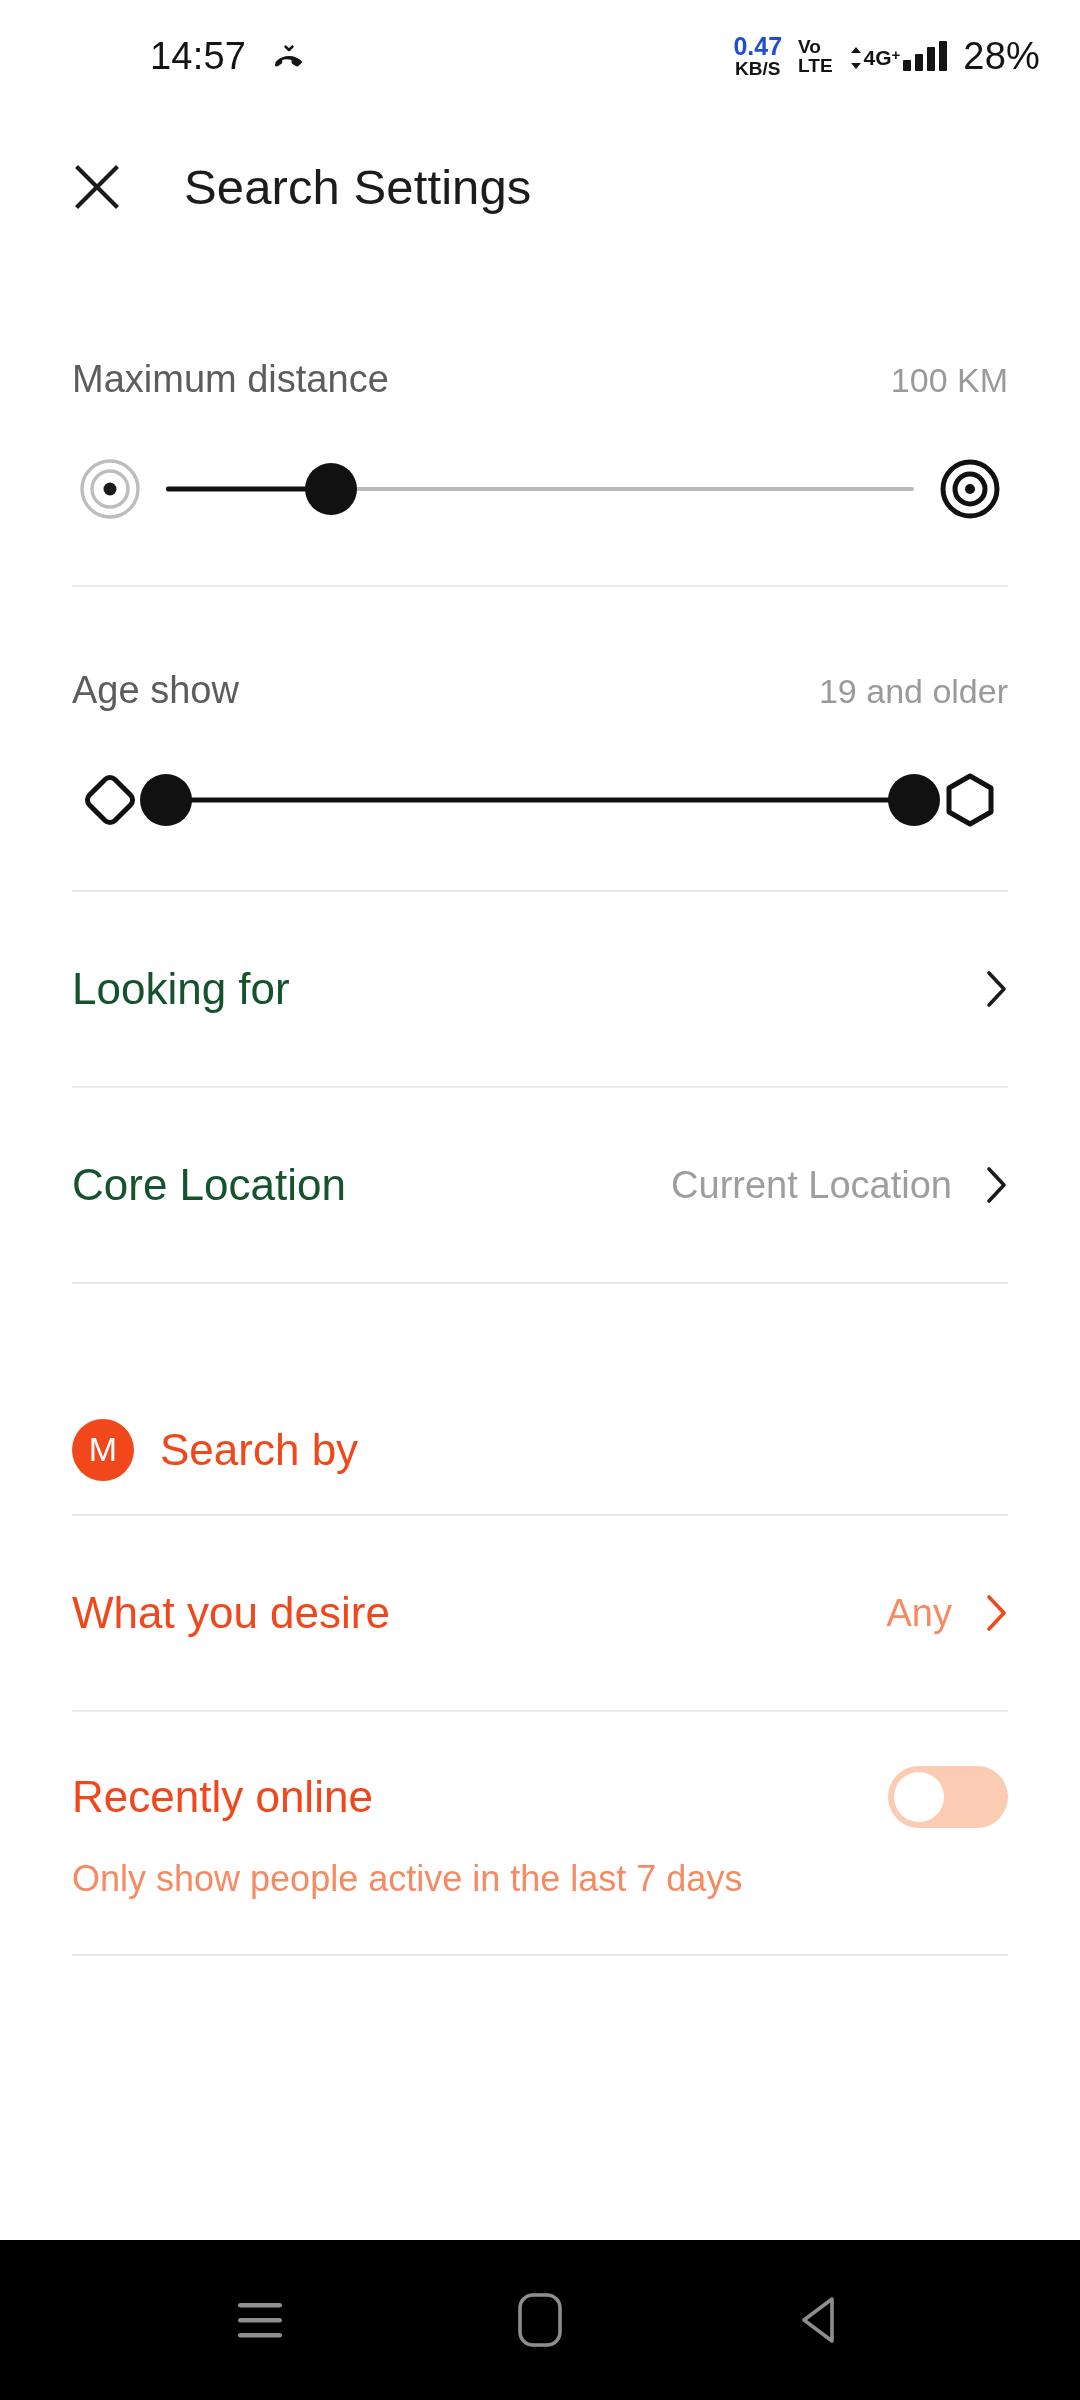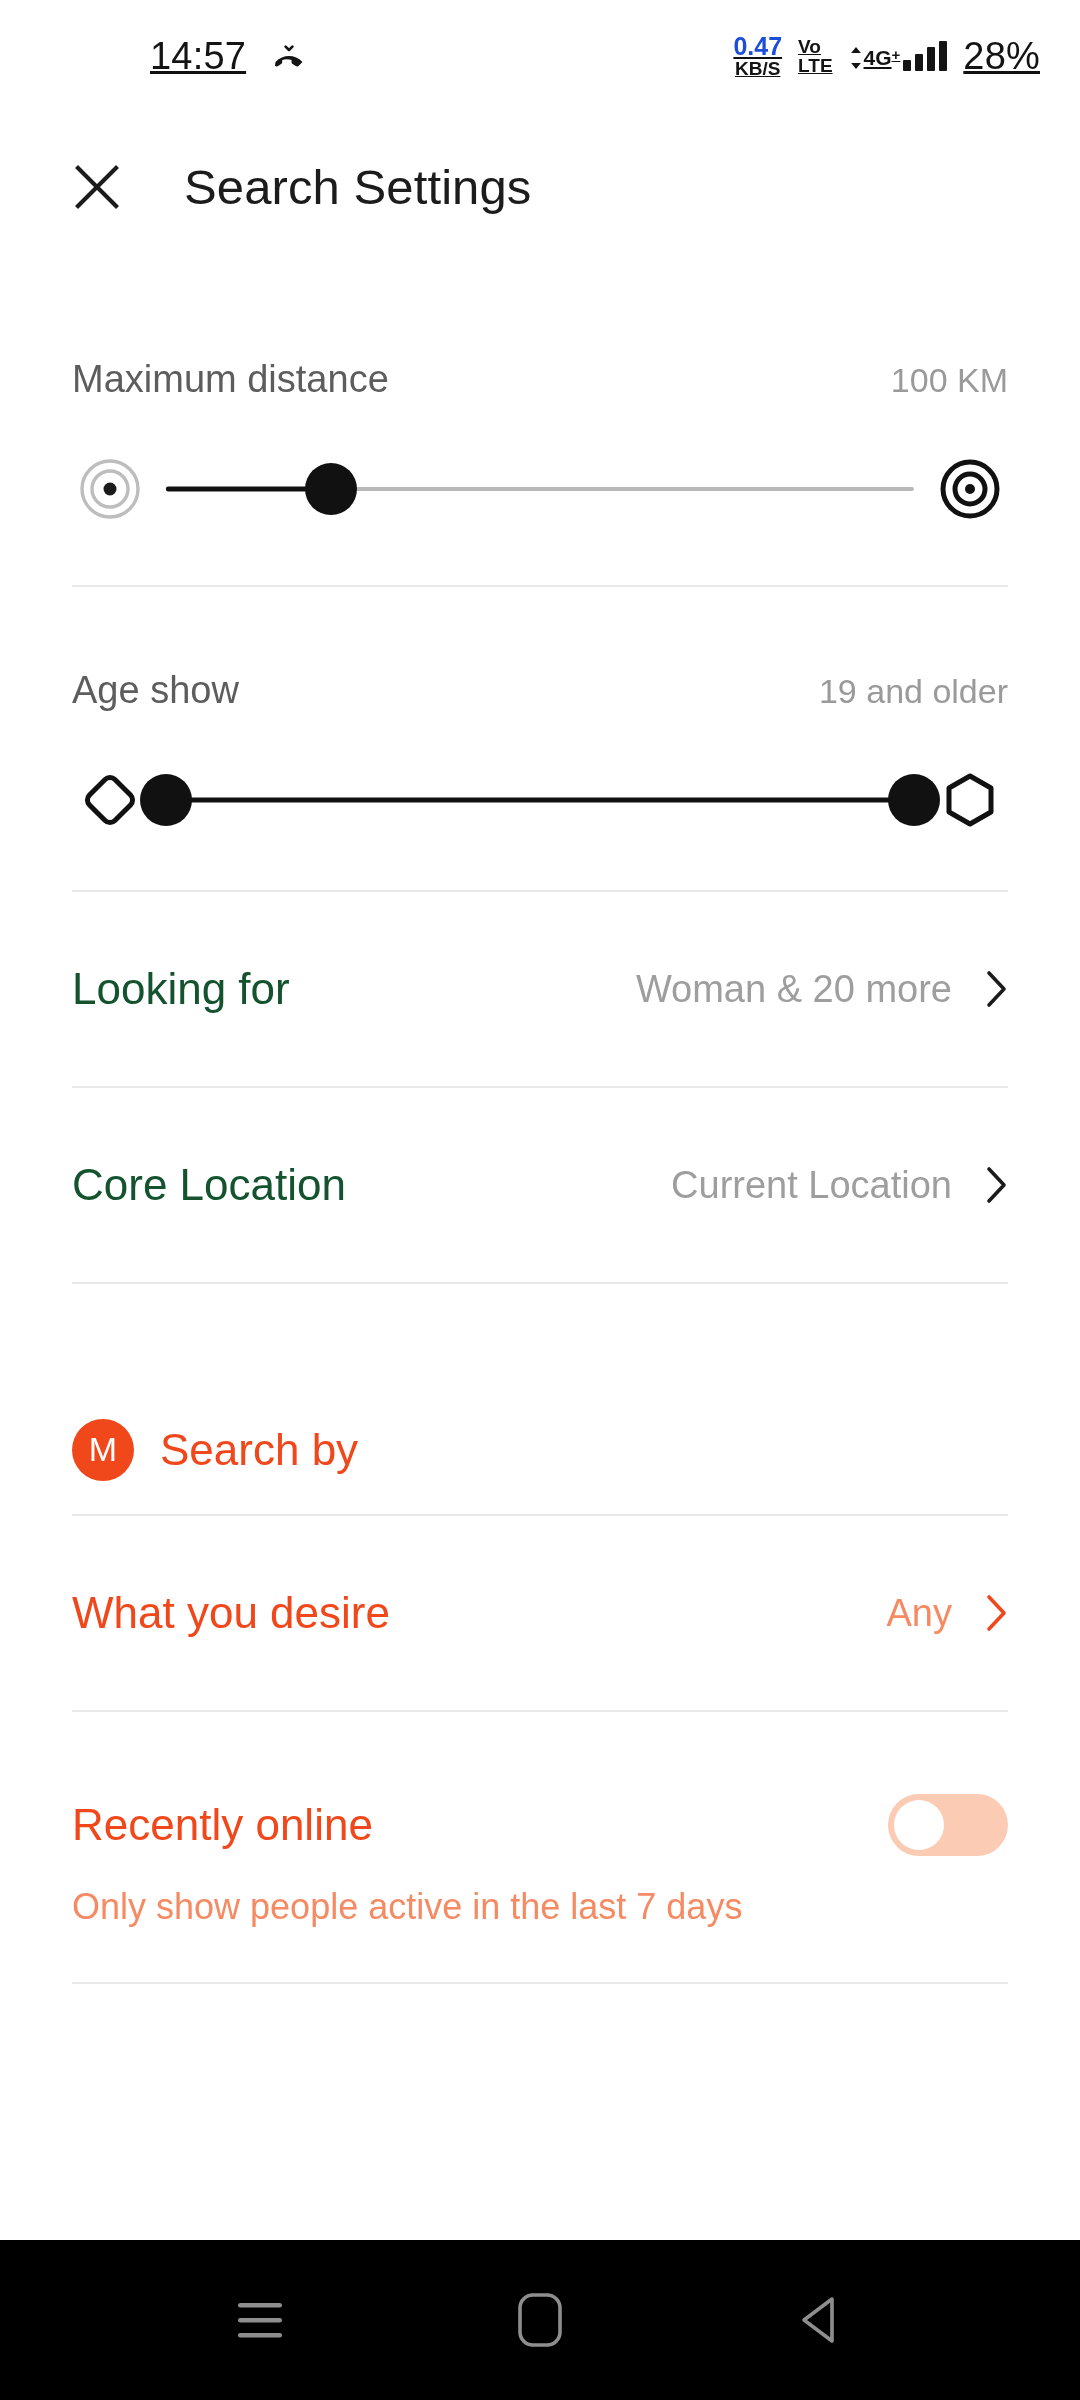--- a/index.html
+++ b/index.html
@@ -23,21 +23,20 @@
 
   
   .status-bar {
     height: 112px;
     flex: 0 0 112px;
     display: flex;
     align-items: center;
     justify-content: space-between;
     padding: 0 40px 0 150px;
     color: #111111;
-    text-decoration: underline;
   }
   .status-left {
     display: flex;
     align-items: center;
     gap: 26px;
   }
   .status-clock {
     font-size: 38px;
     font-weight: 500;
     letter-spacing: 0.2px;
@@ -256,21 +255,21 @@
     font-size: 44px;
     color: #f0471b;
     font-weight: 400;
   }
 
   .nav-row.accent .nav-title { color: #f0471b; }
   .nav-row.accent .nav-value { color: #f58a63; }
 
   
   .toggle-row {
-    padding-top: 82px;
+    padding-top: 54px;
     padding-bottom: 54px;
   }
   .toggle-main {
     display: flex;
     align-items: center;
     justify-content: space-between;
   }
   .toggle-title {
     font-size: 44px;
     color: #f0471b;
@@ -428,21 +427,20 @@
           </svg>
         </span>
       </div>
     </div>
 
     <div class="divider"></div>
 
     <div class="nav-row">
       <span class="nav-title">Looking for</span>
       <span class="nav-right">
-        <span class="nav-value">Woman &amp; 20 more</span>
         <svg class="chev" viewBox="0 0 22 38" fill="none">
           <path d="M3 3 L18 19 L3 35" stroke="#1b1b1b" stroke-width="3.6" stroke-linecap="round" stroke-linejoin="round"></path>
         </svg>
       </span>
     </div>
 
     <div class="divider"></div>
 
     <div class="nav-row">
       <span class="nav-title">Core Location</span>

